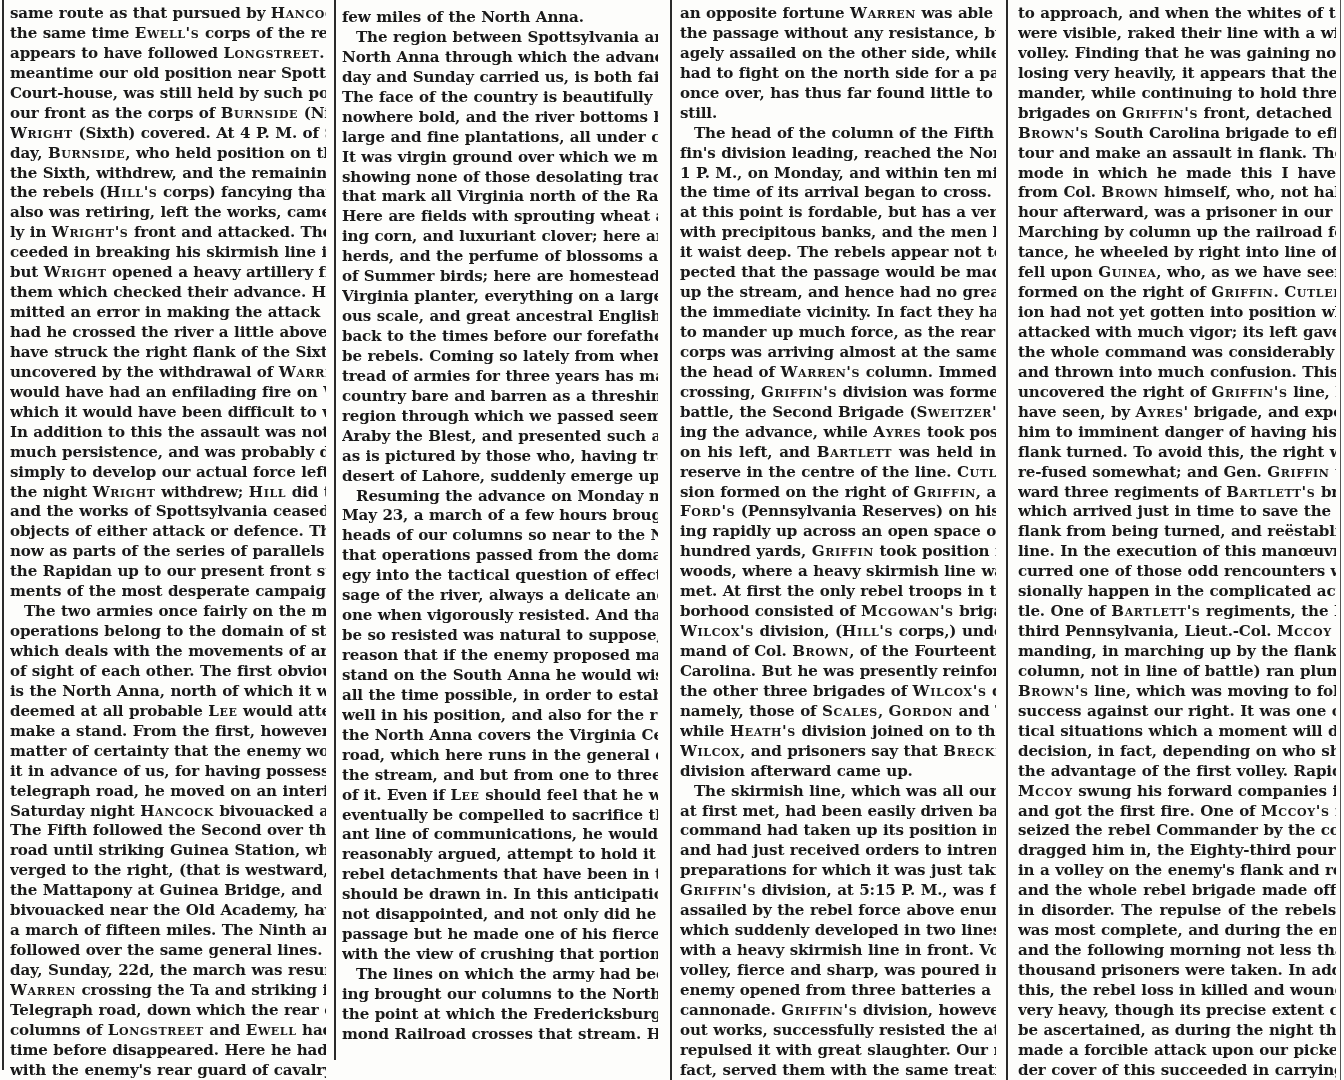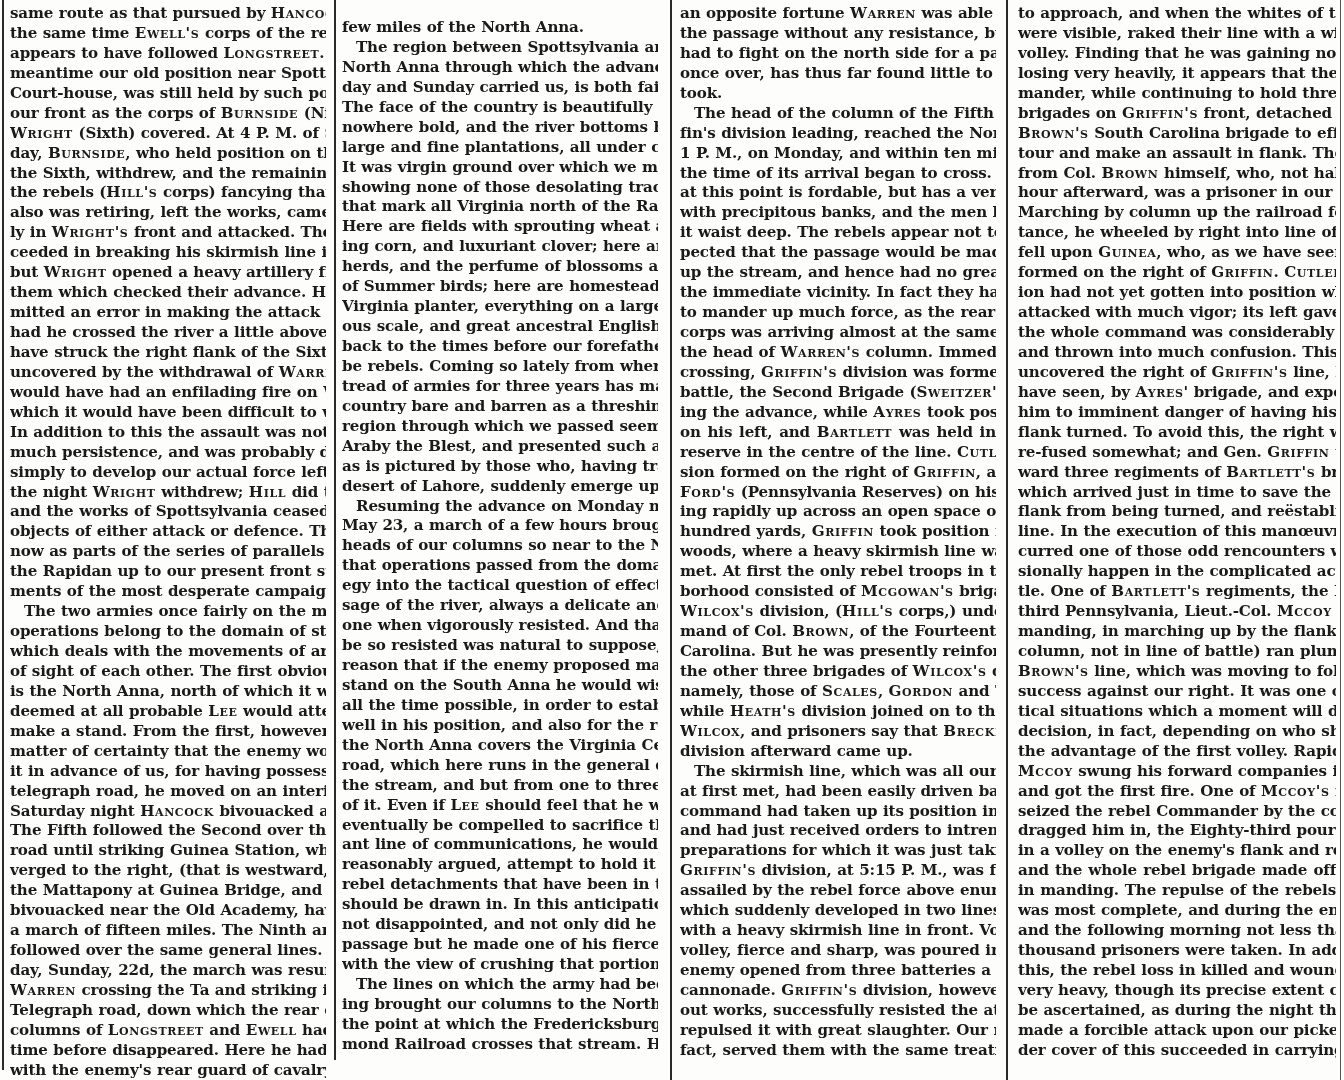--- a/index.html
+++ b/index.html
@@ -11,21 +11,21 @@
               font-weight:bold; letter-spacing:-0.15px; word-spacing:0.5px;
               -webkit-font-smoothing:none; }
   .col .line { display:block; white-space:nowrap; text-align:justify;
                text-align-last:justify; overflow:hidden; height:19.95px; }
   .col .line.last { text-align-last:left; }
   .col .line.indent { text-indent:14px; }
   .sc { font-variant:small-caps; letter-spacing:0.6px; }
   .rule { position:absolute; top:0; width:2px; background:#2a2a2a; }
   .rule.thin { width:1px; background:#555; }
   #c1 { left:10px; width:316px; padding-top:4px; }
-  #c2 { left:342px; width:316px; padding-top:18px; }
+  #c2 { left:342px; width:316px; padding-top:8px; }
   #c3 { left:680px; width:316px; padding-top:4px; }
   #c4 { left:1018px; width:318px; padding-top:4px; }
 </style>
 </head>
 <body>
 
 <div class="page">
   <div class="rule" style="left:2px;height:1070px;"></div>
   <div class="col" id="c1">
       <div class="txt">
@@ -140,23 +140,24 @@
         <span class="line">ing brought our columns to the North Anna near</span>
         <span class="line">the point at which the Fredericksburgh and Rich-</span>
         <span class="line">mond Railroad crosses that stream.  <span class="sc">Hancock's</span></span>
       </div>
     </div>
   <div class="rule" style="left:670px;height:1080px;"></div>
   <div class="col" id="c3">
       <div class="txt">
         <span class="line">an opposite fortune <span class="sc">Warren</span> was able to effect</span>
         <span class="line">the passage without any resistance, but was sav-</span>
+        <span class="line">agely assailed on the other side, while </span>
         <span class="line">had to fight on the north side for a passage, but,</span>
         <span class="line">once over, has thus far found little to bar his pro-</span>
-        <span class="line last">took.</span>
+        <span class="line last">still.</span>
         <span class="line indent">The head of the column of the Fifth Corps, Grif-</span>
         <span class="line">fin's division leading, reached the North Anna at</span>
         <span class="line">1 P. M., on Monday, and within ten minutes after</span>
         <span class="line">the time of its arrival began to cross.  The river</span>
         <span class="line">at this point is fordable, but has a very rocky bed</span>
         <span class="line">with precipitous banks, and the men had to wade</span>
         <span class="line">it waist deep.  The rebels appear not to have ex-</span>
         <span class="line">pected that the passage would be made so high</span>
         <span class="line">up the stream, and hence had no great force in</span>
         <span class="line">the immediate vicinity.  In fact they had no time</span>
@@ -204,20 +205,21 @@
   <div class="col" id="c4">
       <div class="txt">
         <span class="line">to approach, and when the whites of their eyes</span>
         <span class="line">were visible, raked their line with a withering</span>
         <span class="line">volley.  Finding that he was gaining nothing and</span>
         <span class="line">losing very heavily, it appears that the rebel Com-</span>
         <span class="line">mander, while continuing to hold three of his</span>
         <span class="line">brigades on <span class="sc">Griffin's</span> front, detached Col.</span>
         <span class="line"><span class="sc">Brown's</span> South Carolina brigade to effect a de-</span>
         <span class="line">tour and make an assault in flank.  The</span>
+        <span class="line">mode in which he made this I have</span>
         <span class="line">from Col. <span class="sc">Brown</span> himself, who, not half an</span>
         <span class="line">hour afterward, was a prisoner in our hands.</span>
         <span class="line">Marching by column up the railroad for some dis-</span>
         <span class="line">tance, he wheeled by right into line of battle, and</span>
         <span class="line">fell upon <span class="sc">Guinea</span>, who, as we have seen, was</span>
         <span class="line">formed on the right of <span class="sc">Griffin</span>.  <span class="sc">Cutler's</span> divis-</span>
         <span class="line">ion had not yet gotten into position when </span>
         <span class="line">attacked with much vigor; its left gave way, and</span>
         <span class="line">the whole command was considerably broken</span>
         <span class="line">and thrown into much confusion.  This, of course,</span>
@@ -240,21 +242,21 @@
         <span class="line">success against our right.  It was one of those cri-</span>
         <span class="line">tical situations which a moment will decide—the</span>
         <span class="line">decision, in fact, depending on who should gain</span>
         <span class="line">the advantage of the first volley.  Rapid as a flash</span>
         <span class="line"><span class="sc">Mccoy</span> swung his forward companies into line</span>
         <span class="line">and got the first fire.  One of <span class="sc">Mccoy's</span> men</span>
         <span class="line">seized the rebel Commander by the collar and</span>
         <span class="line">dragged him in, the Eighty-third poured</span>
         <span class="line">in a volley on the enemy's flank and rear,</span>
         <span class="line">and the whole rebel brigade made off</span>
-        <span class="line">in manding.  The repulse of the rebels</span>
+        <span class="line">in disorder.  The repulse of the rebels</span>
         <span class="line">was most complete, and during the engagement</span>
         <span class="line">and the following morning not less than one</span>
         <span class="line">thousand prisoners were taken.  In addition to</span>
         <span class="line">this, the rebel loss in killed and wounded was</span>
         <span class="line">very heavy, though its precise extent could not</span>
         <span class="line">be ascertained, as during the night the enemy</span>
         <span class="line">made a forcible attack upon our pickets, and un-</span>
         <span class="line">der cover of this succeeded in carrying off their</span>
       </div>
     </div>

